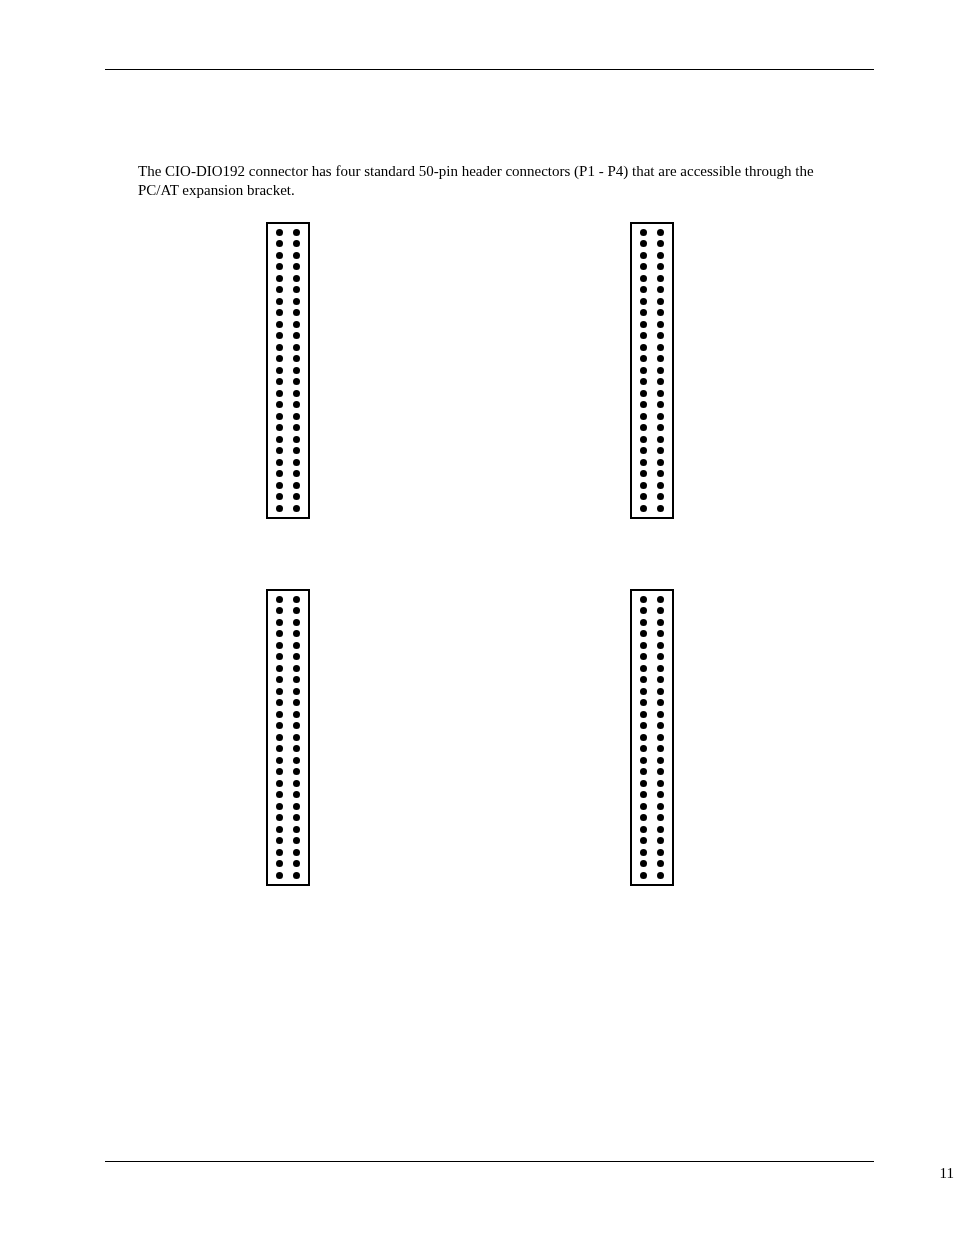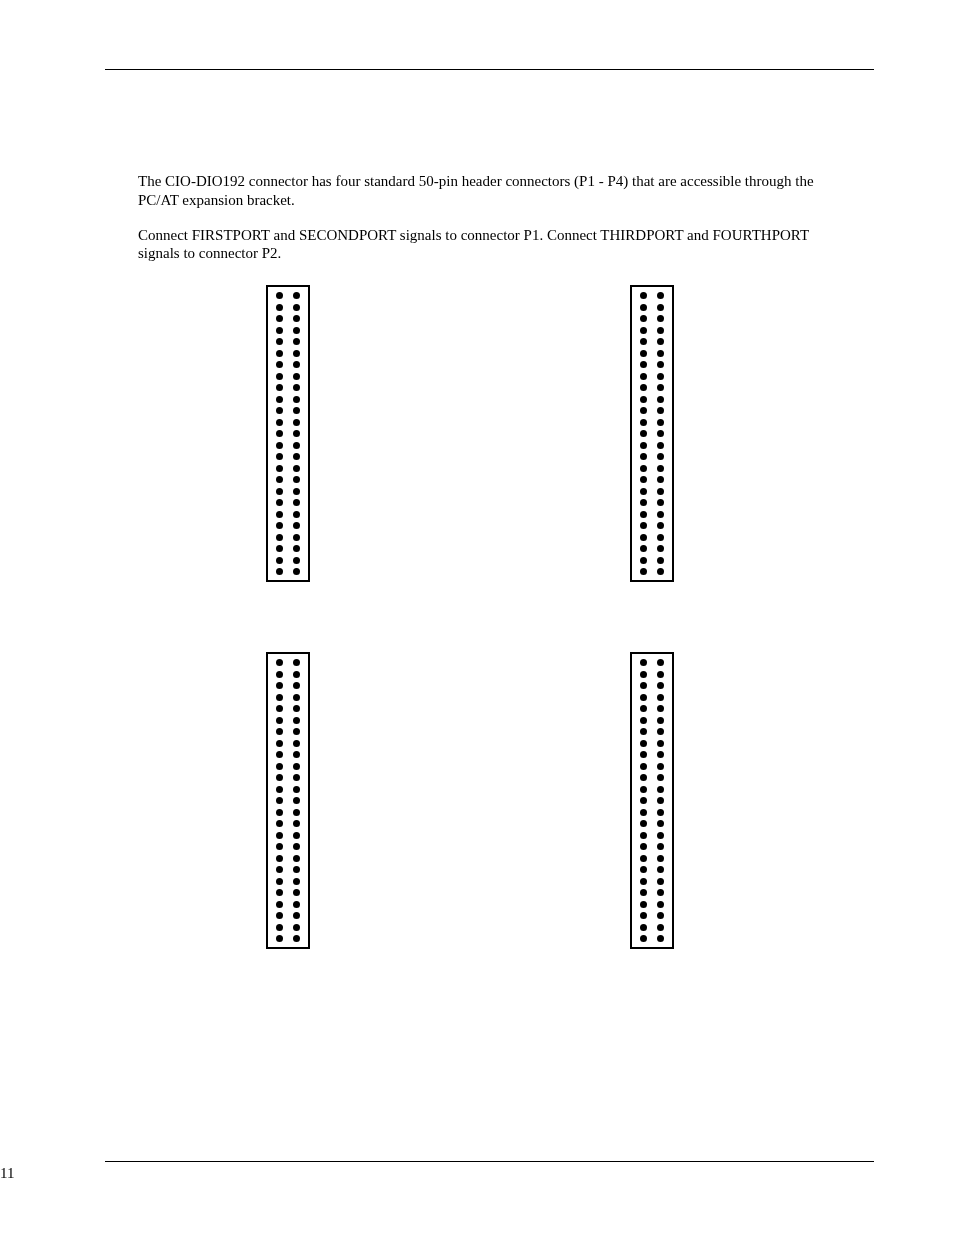--- a/index.html
+++ b/index.html
@@ -24,21 +24,21 @@
   }
   .content {
     position: absolute;
     left: 138px;
     right: 100px;
     top: 156px;
   }
   .para {
     font-size: 15px;
     line-height: 1.25;
-    margin: 16px 0 14px 0;
+    margin: 6px 0 14px 0;
   }
   .connector-row {
     display: flex;
     justify-content: flex-start;
     gap: 320px;
     margin: 22px 0 70px 128px;
   }
   .connector {
     border: 2px solid #000;
     padding: 5px 8px 5px 8px;
@@ -62,36 +62,35 @@
     left: 105px;
     right: 80px;
     bottom: 73px;
     border-top: 1px solid #000;
   }
   .page-number {
     position: absolute;
     left: 0;
     right: 0;
     bottom: 53px;
-    text-align: left;
+    text-align: right;
     font-size: 15px;
   }
 </style>
 </head>
 <body>
 
 <div class="page">
 
   <div class="top-rule"></div>
 
   <div class="content">
 
     <p class="para">The CIO-DIO192 connector has four standard 50-pin header connectors (P1 - P4) that are accessible through the PC/AT expansion bracket.</p>
 
-    <p class="para">Connect FIRSTPORT and SECONDPORT signals to connector P1. Connect THIRDPORT and FOURTHPORT signals to connector P2.</p>
 
     <div class="connector-row">
       <div class="connector">
           <div class="pin-row">
             <div class="pin"></div>
             <div class="pin"></div>
           </div>
           <div class="pin-row">
             <div class="pin"></div>
             <div class="pin"></div>

